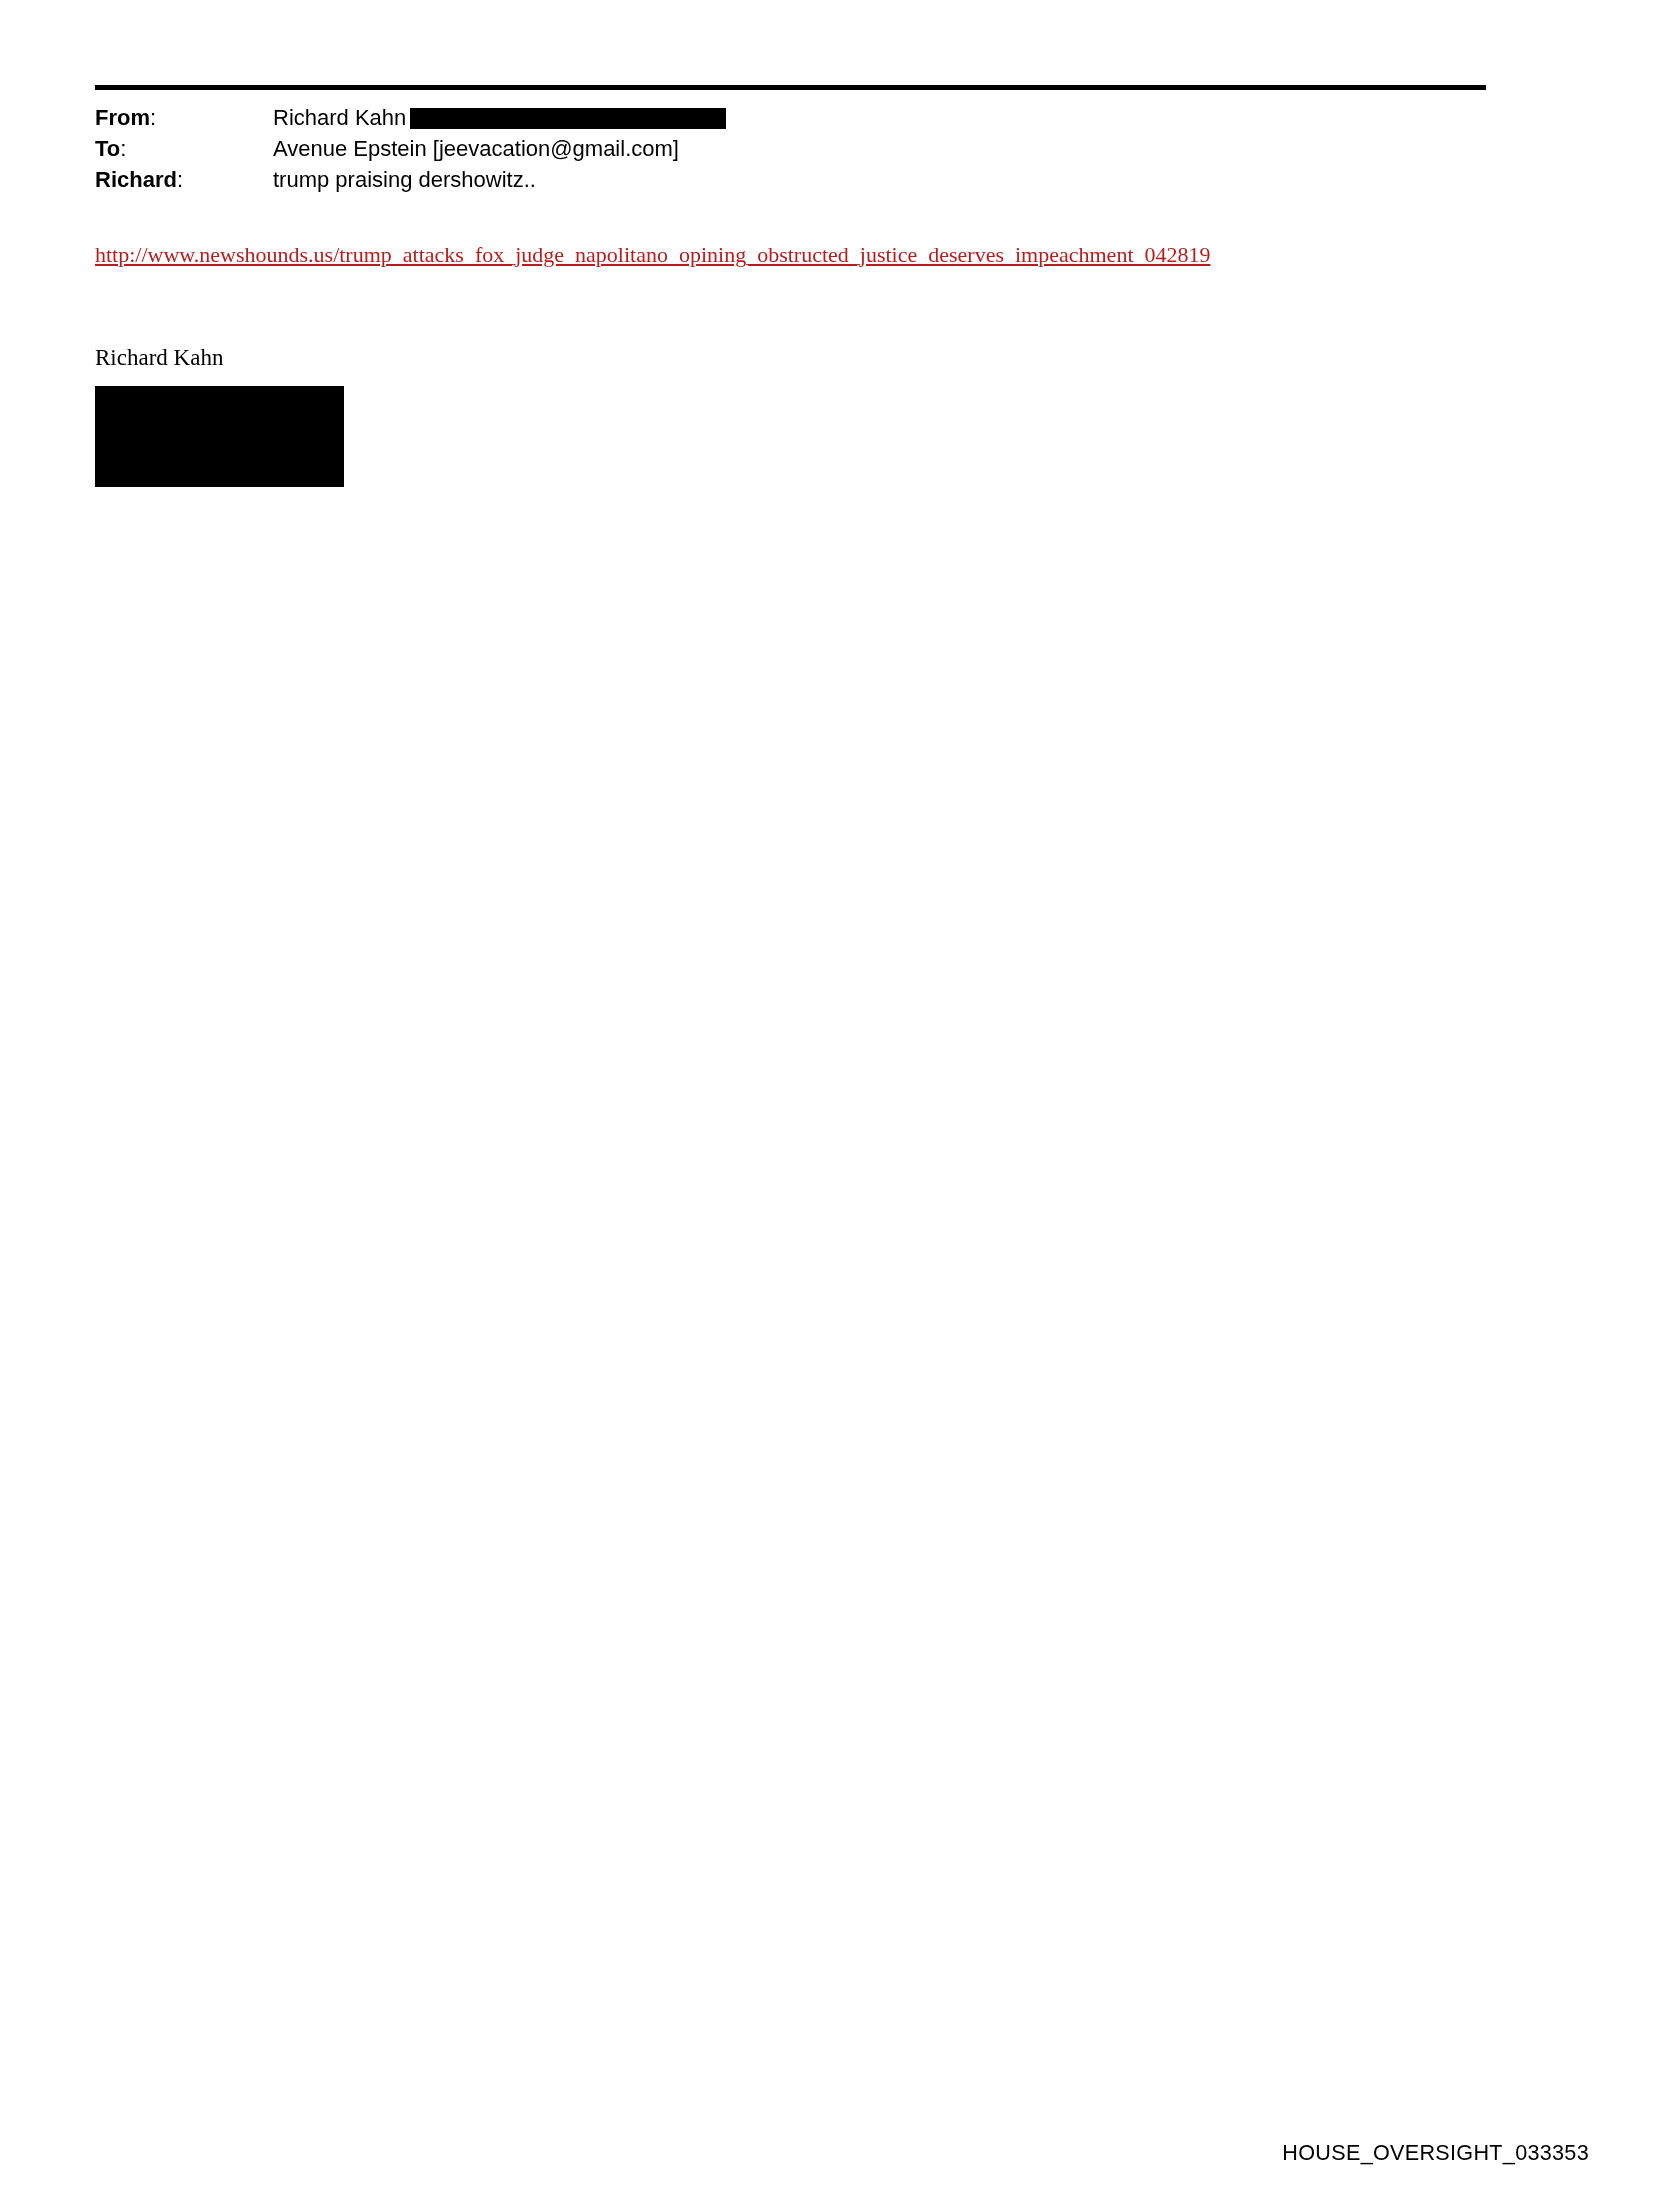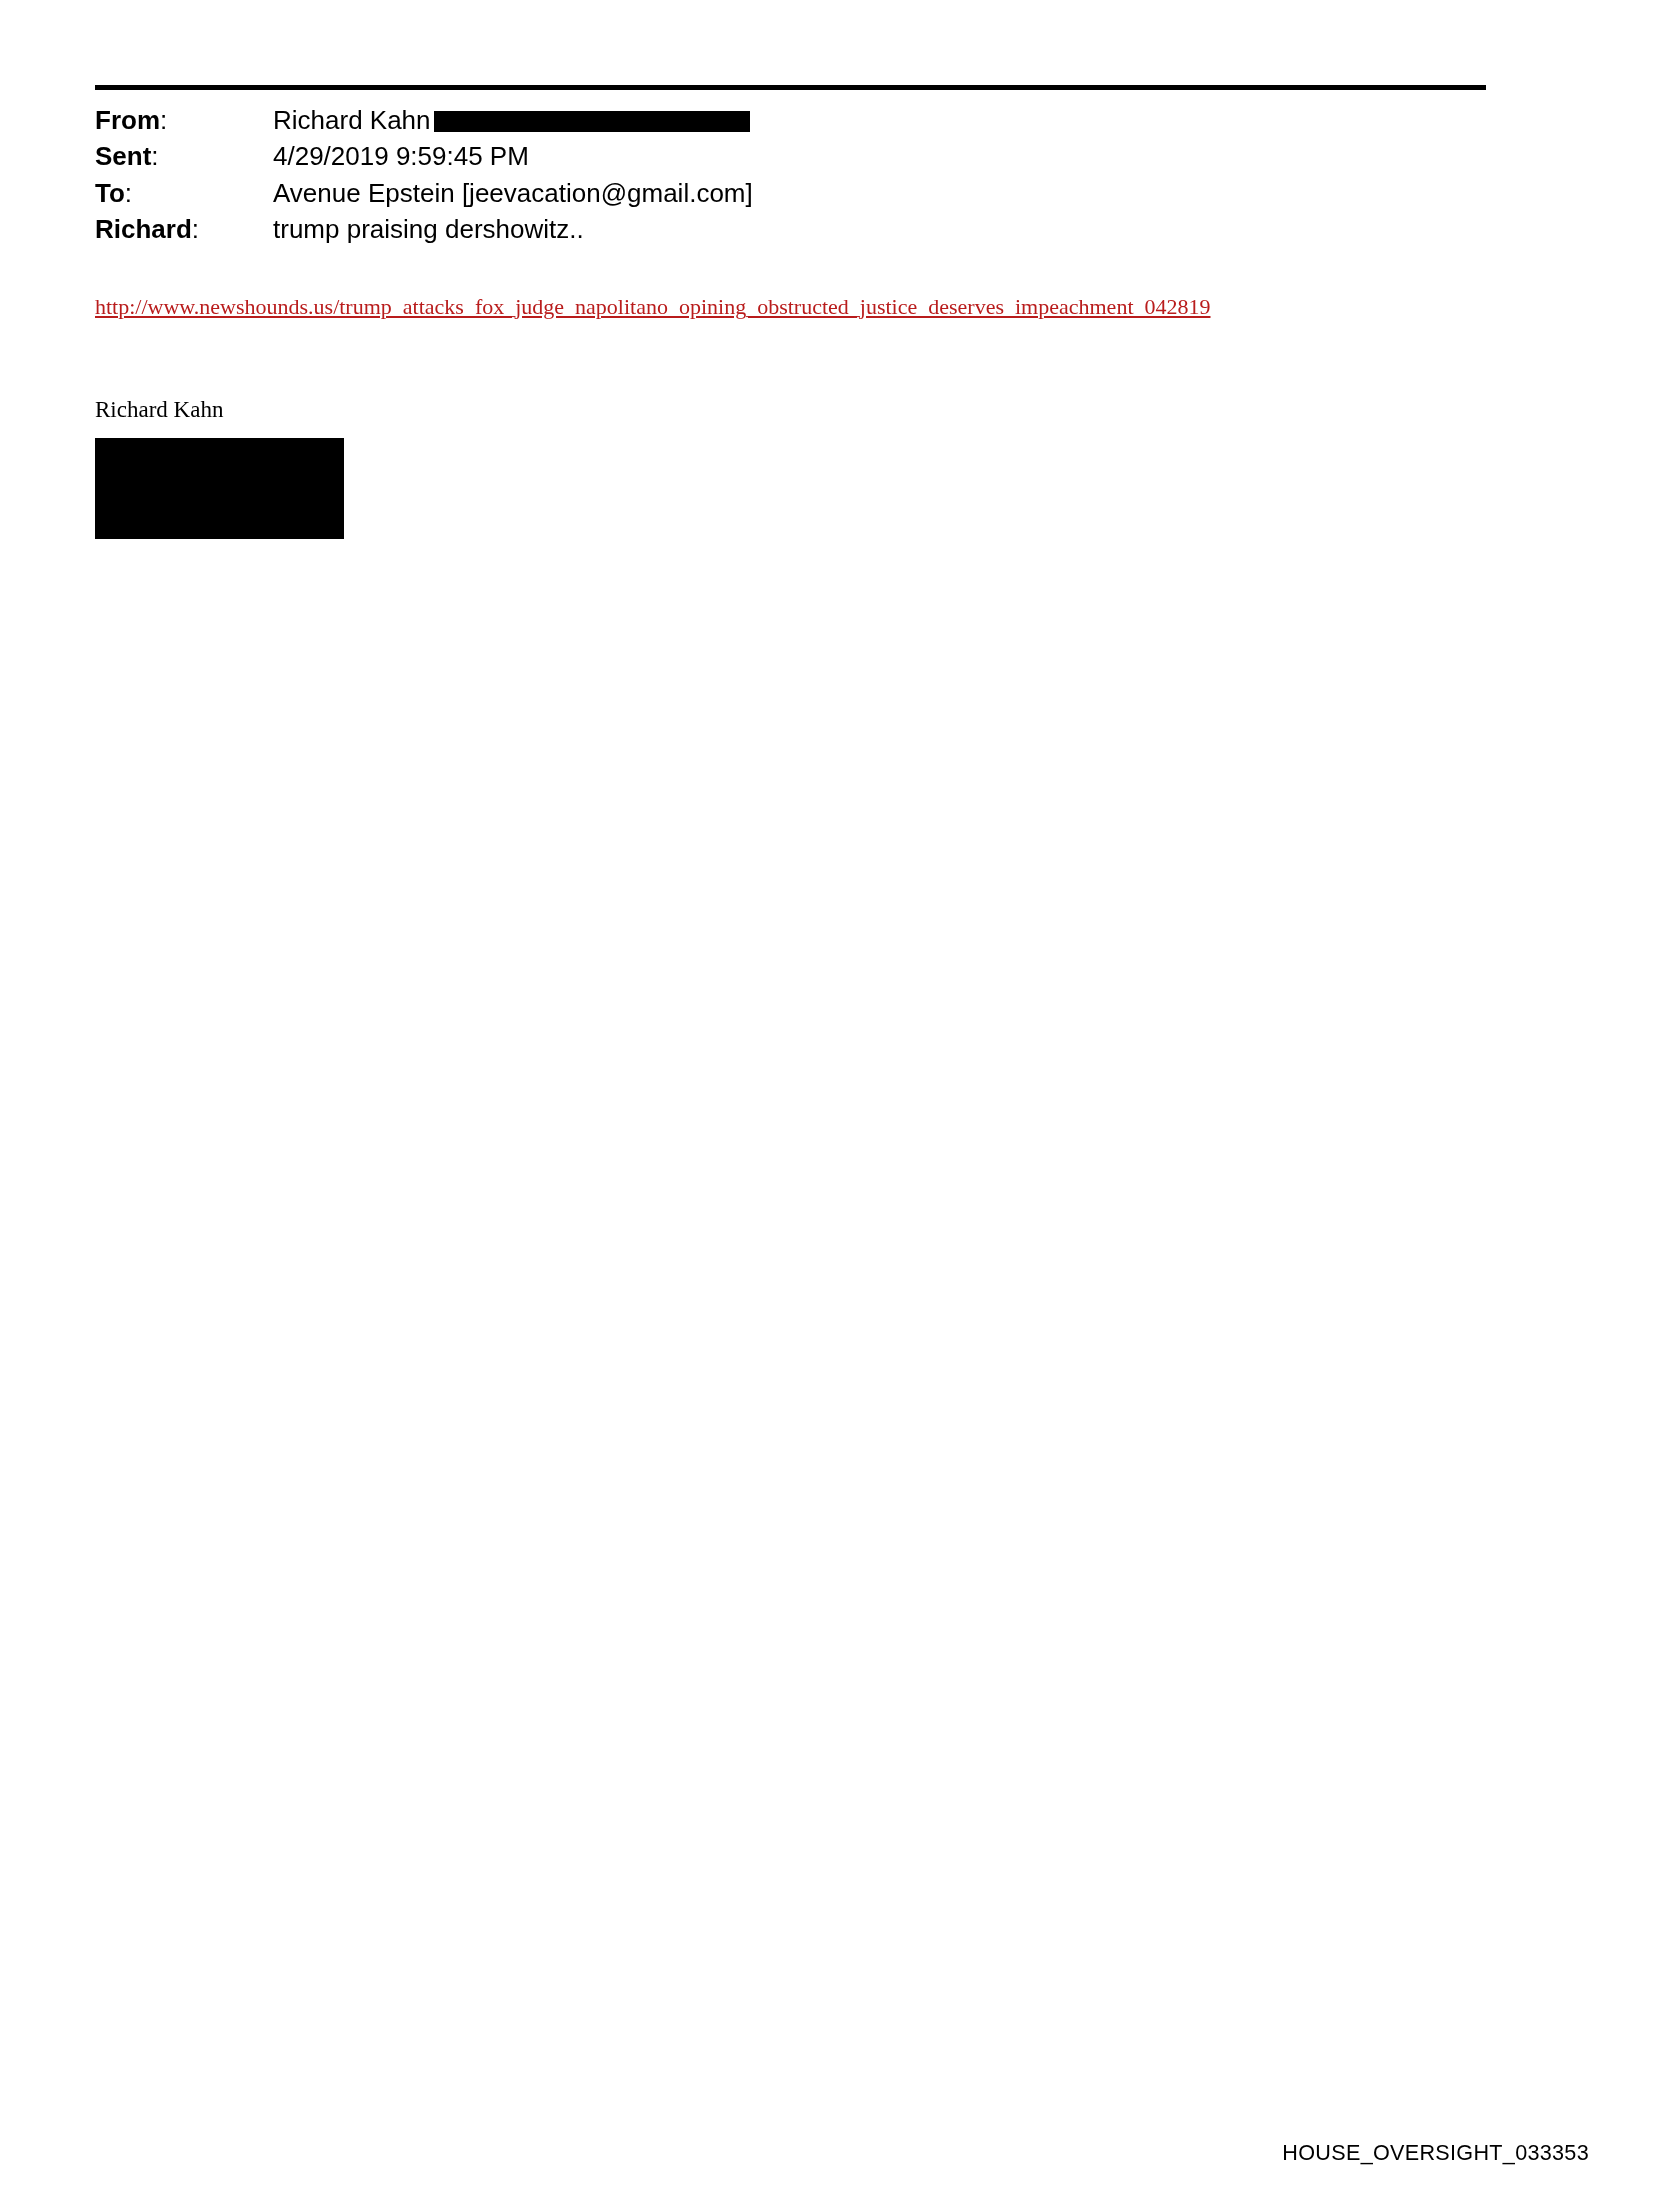--- a/index.html
+++ b/index.html
@@ -25,21 +25,21 @@
     width: 1479px;
   }
   .top-rule {
     width: 1391px;
     height: 4.6px;
     background: #000000;
     margin: 0 0 14.4px 0;
   }
   table.headers {
     border-collapse: collapse;
-    font-size: 26px;
+    font-size: 22px;
     line-height: 1.30;
   }
   table.headers td {
     padding: 0 0 2.6px 0;
     vertical-align: top;
     white-space: nowrap;
   }
   td.label {
     width: 178px;
     font-weight: bold;
@@ -116,24 +116,20 @@
 
     <div class="top-rule"></div>
 
     <table class="headers">
       <tbody>
           <tr>
         <td class="label"><span>From</span><span class="colon">:</span></td>
         <td class="value"><span>Richard Kahn</span><span class="redact redact-from"></span></td>
       </tr>
       <tr>
-        <td class="label"><span>Sent</span><span class="colon">:</span></td>
-        <td class="value">4/29/2019 9:59:45 PM</td>
-      </tr>
-      <tr>
         <td class="label"><span>To</span><span class="colon">:</span></td>
         <td class="value">Avenue Epstein [jeevacation@gmail.com]</td>
       </tr>
       <tr>
         <td class="label"><span>Richard</span><span class="colon">:</span></td>
         <td class="value">trump praising dershowitz..</td>
       </tr>
     </tbody>
       </table>
 

